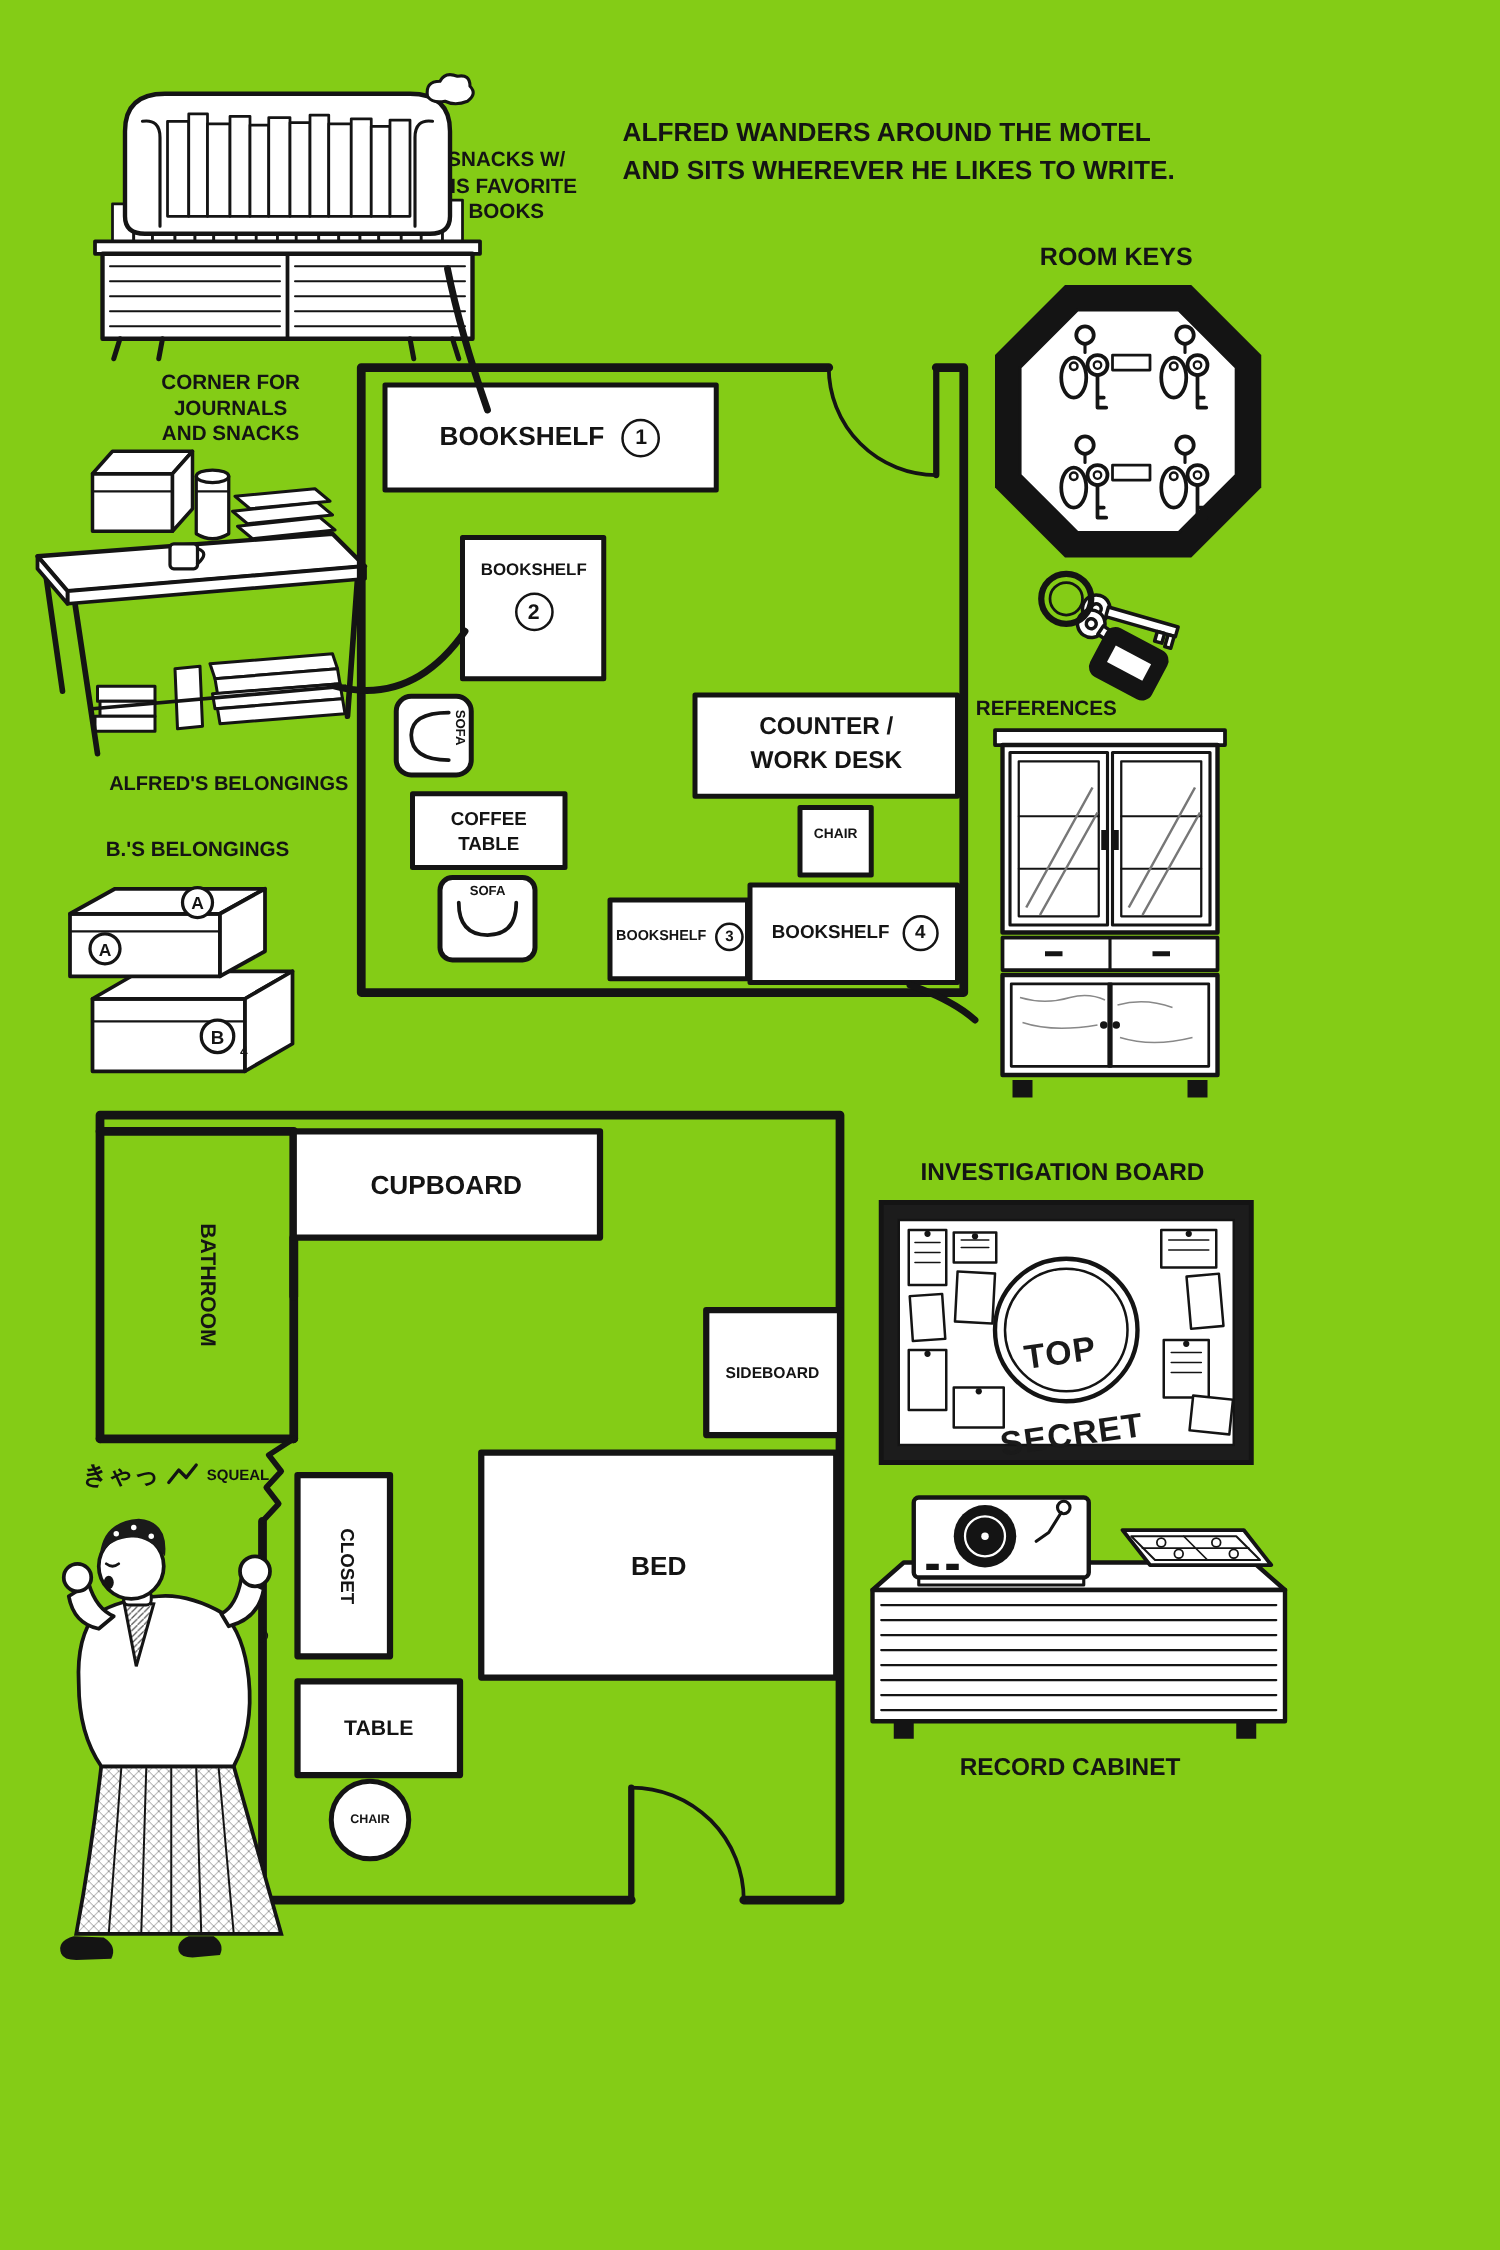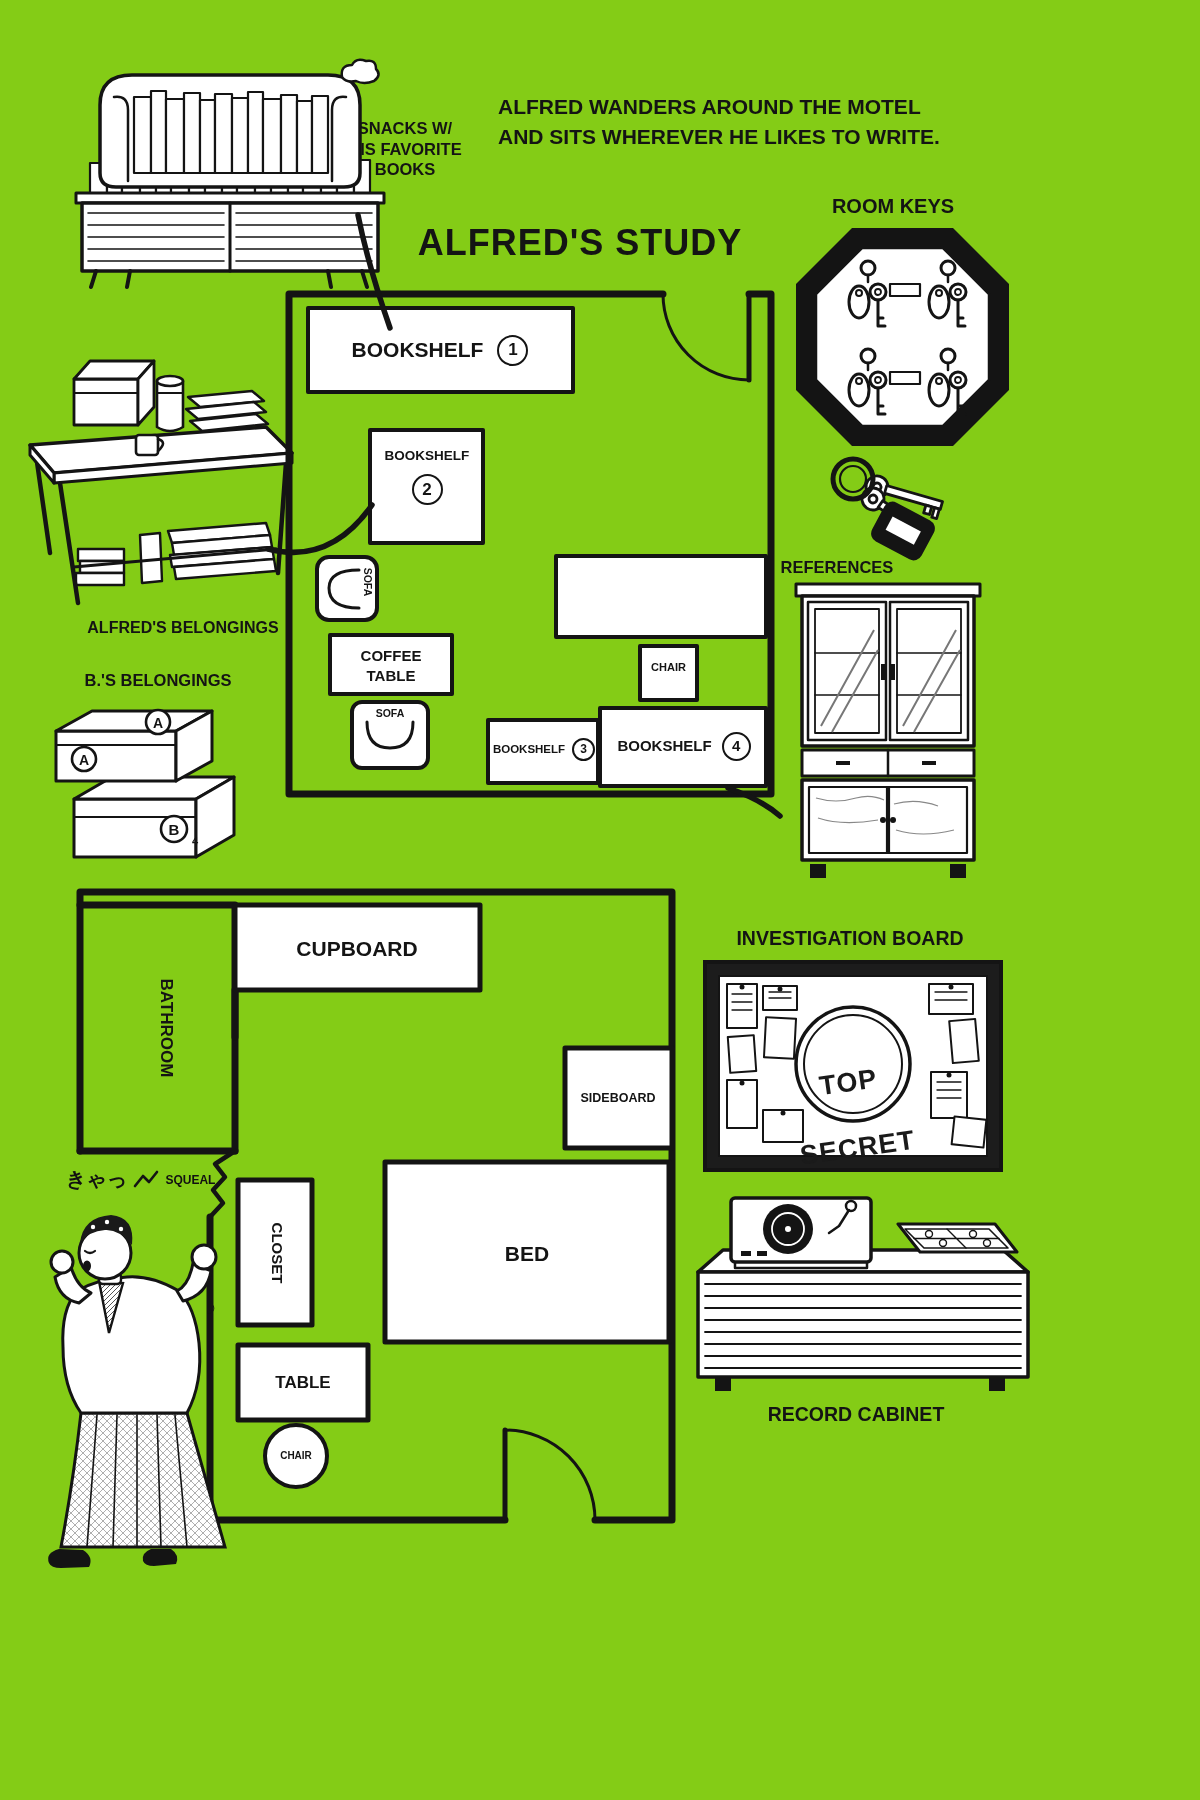--- a/index.html
+++ b/index.html
@@ -25,28 +25,29 @@
   .stamp{font-weight:bold;letter-spacing:1px;color:#1a1a1a;}
 </style>
 </head>
 <body>
 
 <div id="canvas">
 
   <div class="lbl left" style="left:498px;top:92px;width:460px;font-size:21px;line-height:30px;">ALFRED WANDERS AROUND THE MOTEL
 AND SITS WHEREVER HE LIKES TO WRITE.</div>
 
-  <div class="lbl" id="title" style="left:415px;top:220px;width:330px;">ALFRED'S STUDY</div>
 
   <div class="lbl" style="left:335px;top:118px;width:140px;font-size:16.5px;">SNACKS W/
 HIS FAVORITE
 BOOKS</div>
 
   <div class="lbl" style="left:818px;top:194px;width:150px;font-size:20px;">ROOM KEYS</div>
 
+  <div class="lbl" style="left:82px;top:296px;width:205px;font-size:16.5px;">CORNER FOR JOURNALS
+AND SNACKS</div>
 
   <div class="lbl" style="left:83px;top:618px;width:200px;font-size:16px;">ALFRED'S BELONGINGS</div>
 
   <div class="lbl" style="left:68px;top:670px;width:180px;font-size:16.5px;">B.'S BELONGINGS</div>
 
   <div class="lbl" style="left:778px;top:557px;width:118px;font-size:16.5px;">REFERENCES</div>
 
   <svg style="left:70px;top:55px;" width="322" height="245" viewBox="0 0 322 245">
 
     <g class="inkf" stroke-width="2.2">
@@ -268,20 +269,22 @@
 
   <div class="lbl row" style="left:320px;top:332px;width:240px;height:36px;gap:14px;font-size:21px;">
     <span>BOOKSHELF</span>
     <span class="num big">1</span>
   </div>
   <div class="lbl col" style="left:372px;top:448px;width:110px;gap:9px;font-size:13.5px;">
     <span>BOOKSHELF</span>
     <span class="num big">2</span>
   </div>
   <div class="lbl vrot" style="left:342px;top:572px;width:44px;height:20px;font-size:10.5px;">SOFA</div>
+  <div class="lbl" style="left:560px;top:568px;width:202px;font-size:19.5px;line-height:27px;">COUNTER /
+WORK DESK</div>
   <div class="lbl" style="left:640px;top:661px;width:57px;font-size:11px;">CHAIR</div>
   <div class="lbl" style="left:330px;top:646px;width:122px;font-size:15px;line-height:20px;">COFFEE
 TABLE</div>
   <div class="lbl" style="left:352px;top:707px;width:76px;font-size:10.5px;">SOFA</div>
   <div class="lbl row" style="left:490px;top:738px;width:108px;gap:7px;font-size:11.5px;">
     <span>BOOKSHELF</span>
     <span class="num sm">3</span>
   </div>
   <div class="lbl row" style="left:602px;top:732px;width:164px;gap:10px;font-size:15px;">
     <span>BOOKSHELF</span>

